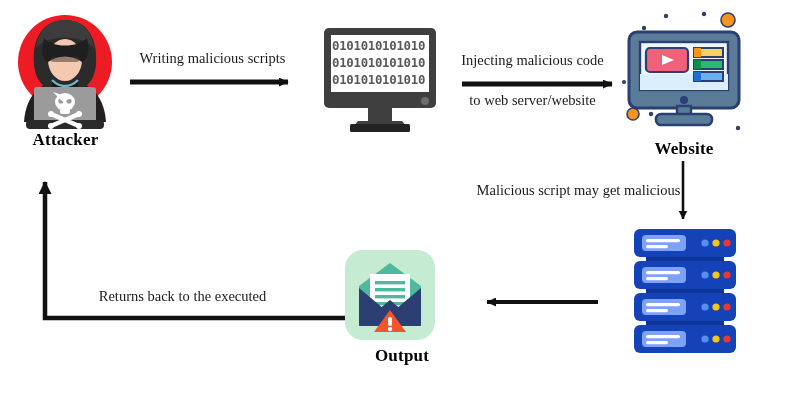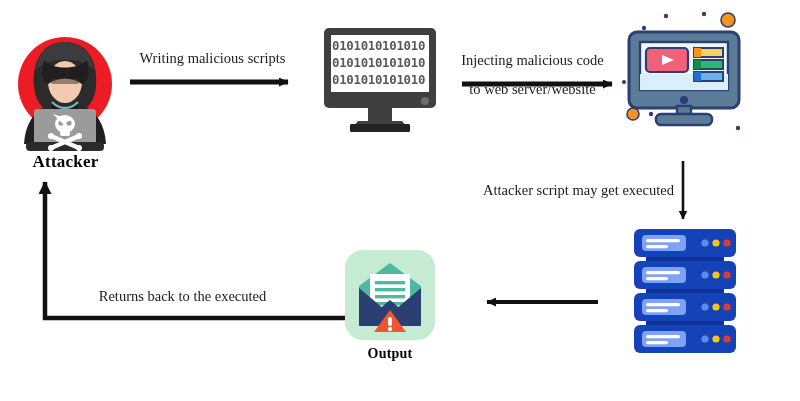--- a/index.html
+++ b/index.html
@@ -65,32 +65,32 @@
 
     <path d="M 345 318 L 45 318 L 45 182" fill="none" stroke="#111111" stroke-width="4.5" marker-end="url(#ah-u)"></path>
   </svg>
 
   <div class="edge-label" style="left:125px;top:50px;width:175px;">
     <span>Writing malicious scripts</span>
   </div>
 
   <div class="edge-label" style="left:450px;top:49px;width:165px;line-height:1.55;">
     <div>Injecting malicious code</div>
-    <div style="margin-top:7px;">to web server/website</div>
+    <div style="margin-top:18px;">to web server/website</div>
   </div>
 
   <div class="edge-label" style="left:476px;top:182px;width:205px;">
-    <span>Attacker script may get executed</span>
+    <span>Malicious script may get malicious</span>
   </div>
 
   <div class="edge-label" style="left:75px;top:288px;width:215px;">
     <span>Returns back to the executed</span>
   </div>
 
-  <div class="node" style="left:8px;top:26px;width:115px;height:150px;">
+  <div class="node" style="left:8px;top:4px;width:115px;height:150px;">
     <svg width="115" height="125" viewBox="0 0 115 125">
       <circle cx="57" cy="58" r="47" fill="#ed1c24"></circle>
 
       <path d="M16 118 C 18 88, 36 76, 57 76 C 78 76, 96 88, 98 118 Z" fill="#231f20"></path>
 
       <path d="M57 16 C 34 16, 24 36, 26 60 C 27 76, 36 88, 57 90 C 78 88, 87 76, 88 60 C 90 36, 80 16, 57 16 Z" fill="#2b2b2b"></path>
 
       <path d="M57 16 C 40 16, 30 28, 28 44 C 40 30, 74 30, 86 44 C 84 28, 74 16, 57 16 Z" fill="#3c3c3c"></path>
 
       <ellipse cx="57" cy="56" rx="17" ry="21" fill="#f3c9b0"></ellipse>
@@ -163,20 +163,21 @@
 
       <g stroke="#2b3f72" stroke-width="2">
         <rect x="76" y="40" width="29" height="9" fill="#f4d35e"></rect>
         <rect x="76" y="40" width="7" height="9" fill="#f7941e" stroke="none"></rect>
         <rect x="76" y="52" width="29" height="9" fill="#2bb673"></rect>
         <rect x="76" y="52" width="7" height="9" fill="#0f8a52" stroke="none"></rect>
         <rect x="76" y="64" width="29" height="9" fill="#6ab0ef"></rect>
         <rect x="76" y="64" width="7" height="9" fill="#1f6fd0" stroke="none"></rect>
       </g>
     </svg>
+    <div class="node-label" style="top:131px;left:0;font-size:17px;">Website</div>
   </div>
 
   <div class="node" style="left:620px;top:225px;width:130px;height:160px;">
     <svg width="130" height="140" viewBox="0 0 130 140">
       <rect x="26" y="24" width="78" height="96" fill="#0e3497"></rect>
       <g>
         <rect x="14" y="4" width="102" height="28" rx="6" fill="#1443b8"></rect>
         <rect x="22" y="10" width="44" height="16" rx="4" fill="#7ea2f5"></rect>
         <rect x="26" y="14" width="34" height="3.2" rx="1.6" fill="#ffffff"></rect>
         <rect x="26" y="20" width="22" height="3.2" rx="1.6" fill="#ffffff"></rect>
@@ -230,16 +231,16 @@
       </g>
 
       <path d="M16 40 L 47 66 L 16 78 Z" fill="#2b3f72"></path>
       <path d="M78 40 L 47 66 L 78 78 Z" fill="#2b3f72"></path>
       <path d="M16 78 L 47 52 L 78 78 Z" fill="#2b3f72"></path>
 
       <path d="M47 62 L 63 84 L 31 84 Z" fill="#f2552c"></path>
       <rect x="45" y="69" width="4" height="9" rx="2" fill="#ffffff"></rect>
       <circle cx="47" cy="81" r="2.2" fill="#ffffff"></circle>
     </svg>
-    <div class="node-label" style="top:98px;left:0;font-size:14px;">Output</div>
+    <div class="node-label" style="top:98px;left:12px;font-size:17px;">Output</div>
   </div>
 
 </div>
 
 </body></html>

